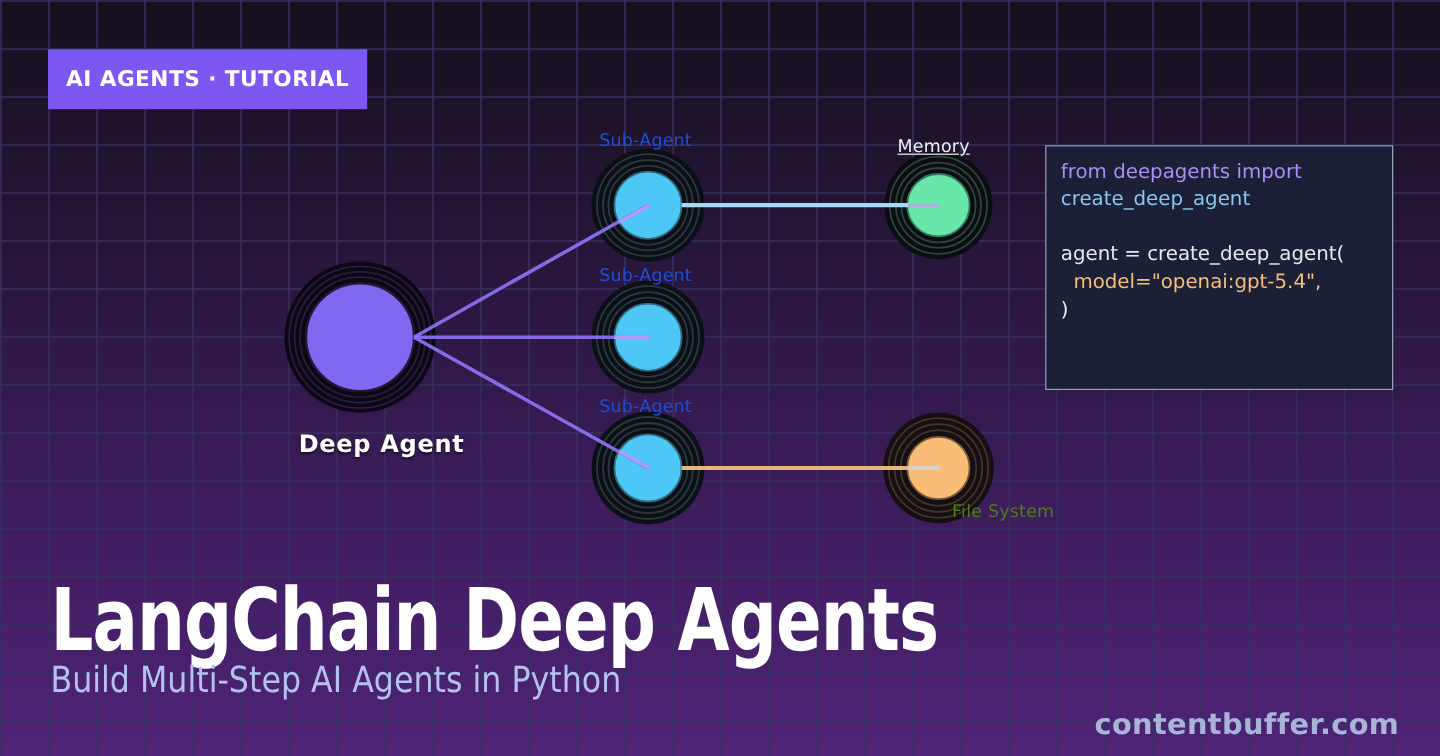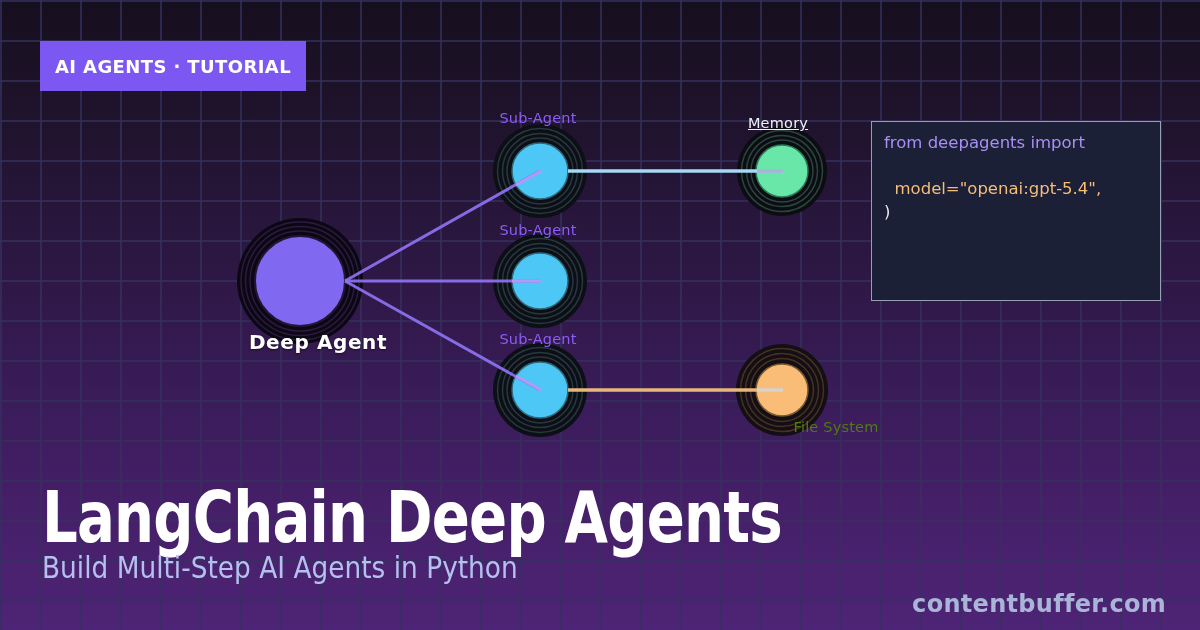--- a/index.html
+++ b/index.html
@@ -24,32 +24,32 @@
   .badge {
     position: absolute; left: 40px; top: 41px; height: 50px;
     padding: 0 15px; display: flex; align-items: center;
     background: #7c57f2;
     color: #ffffff; font-size: 18px; font-weight: bold; letter-spacing: 0.4px;
     font-family: "DejaVu Sans", sans-serif;
   }
 
   .node-label {
     position: absolute; transform: translateX(-50%);
-    color: #8b5cf6; font-size: 14.5px; letter-spacing: 0.2px; white-space: nowrap;
+    color: #1d4ed8; font-size: 14.5px; letter-spacing: 0.2px; white-space: nowrap;
   }
   .memory-label { color: #eef1f5; }
   .file-label { color: #4d7c0f; margin-left: 48px; }
   .deep-label {
     position: absolute; transform: translateX(-50%);
     color: #ffffff; font-size: 20px; font-weight: bold; letter-spacing: 0.6px;
-    white-space: nowrap; text-shadow: 0 1px 2px rgba(0,0,0,0.55);
+    white-space: nowrap; text-shadow: 0 1px 2px rgba(0,0,0,0.55); margin-top: 28px;
   }
 
   .code-box {
-    position: absolute; left: 871px; top: 121px; width: 290px; height: 180px;
+    position: absolute; left: 871px; top: 121px; width: 290px; height: 204px;
     background: #1c2036; border: 1.5px solid #96a0b5;
     padding: 9px 12px;
     font-family: "DejaVu Sans", sans-serif;
     font-size: 16.5px; line-height: 23px;
   }
   .code-line { white-space: pre; min-height: 23px; color: #e8e8f0; }
 
   .title {
     position: absolute; left: 42px; top: 481px;
     color: #ffffff; font-size: 72px; font-weight: bold; line-height: 1;
@@ -141,21 +141,23 @@
 
   <div class="node-label" style="left:538px; top:110px;">Sub-Agent</div>
   <div class="node-label" style="left:538px; top:222px;">Sub-Agent</div>
   <div class="node-label" style="left:538px; top:331px;">Sub-Agent</div>
   <div class="node-label memory-label" style="left:778px; top:115px;text-decoration:underline;">Memory</div>
   <div class="node-label file-label" style="left:788px; top:419px;">File System</div>
   <div class="deep-label" style="left:318px; top:330px;">Deep Agent</div>
 
   <div class="code-box">
     <div class="code-line" style="color: rgb(169, 142, 245);">from deepagents import</div>
+    <div class="code-line" style="color: rgb(132, 200, 240);">create_deep_agent</div>
     <div class="code-line"></div>
+    <div class="code-line" style="color: rgb(232, 232, 240);">agent = create_deep_agent(</div>
     <div class="code-line" style="color: rgb(246, 189, 120);">  model="openai:gpt-5.4",</div>
     <div class="code-line" style="color: rgb(232, 232, 240);">)</div>
   </div>
 
   <div class="title">LangChain Deep Agents</div>
   <div class="subtitle">Build Multi-Step AI Agents in Python</div>
   <div class="watermark">contentbuffer.com</div>
 
 </div>
 

